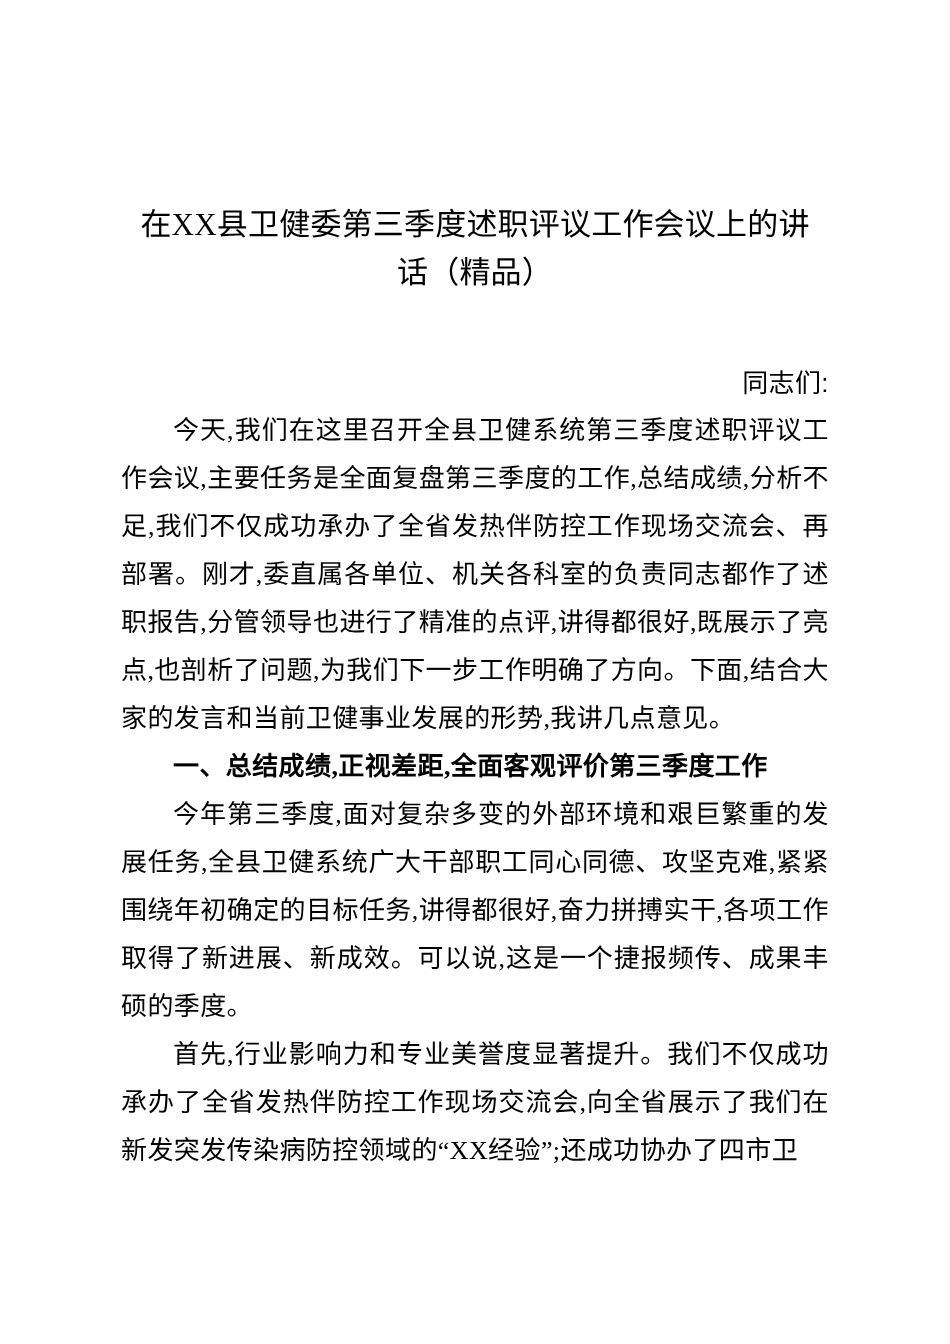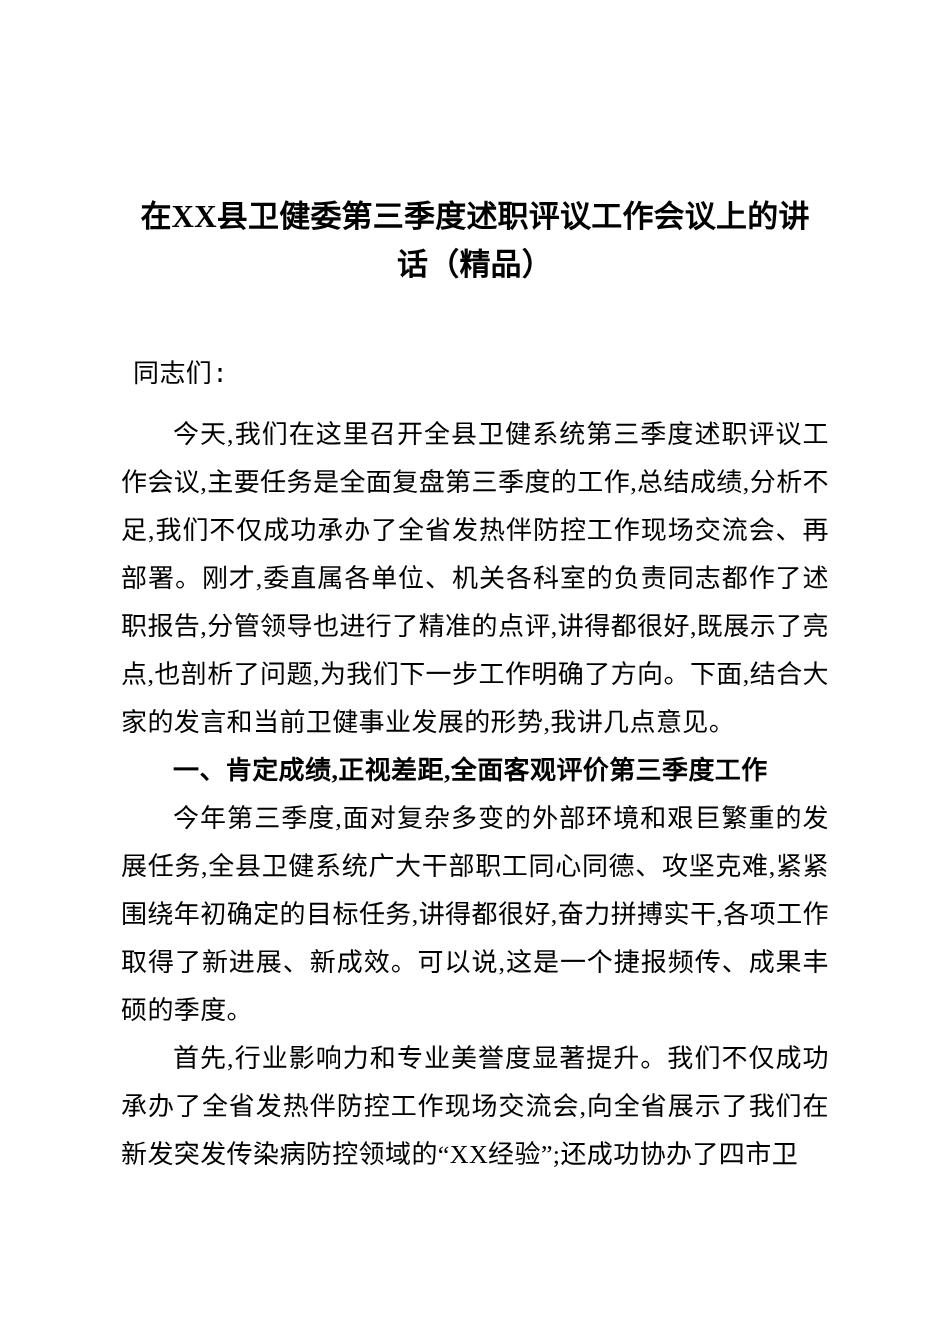--- a/index.html
+++ b/index.html
@@ -22,40 +22,40 @@
   .content {
     position: absolute;
     left: 121px;
     top: 193px;
     width: 708px;
   }
 
   
   .doc-title {
     font-family: "Liberation Serif", "DejaVu Serif", serif;
-    font-weight: bold;
+    font-weight: normal;
     font-size: 31px;
     line-height: 48px;
     text-align: center;
     color: #000000;
     letter-spacing: 0.2px;
-    margin: 0;
+    margin: 8px;
     padding: 0 6px;
     word-break: break-all;
   }
 
   
   .salutation {
-    font-family: Liberation Mono, monospace;
+    font-family: Liberation Sans, sans-serif;
     font-size: 26px;
     line-height: 48px;
     color: #000000;
-    margin: 12px;
+    margin: 0;
     margin-top: 62px;
-    text-align: left;
+    text-align: right;
     letter-spacing: 0.4px;
   }
 
   
   .body-para {
     font-family: "Liberation Serif", "DejaVu Serif", serif;
     font-size: 26px;
     line-height: 48px;
     color: #000000;
     margin: 0;
@@ -91,21 +91,21 @@
 <div class="page">
 
   <div class="content">
 
     <h1 class="doc-title">在XX县卫健委第三季度述职评议工作会议上的讲话（精品）</h1>
 
     <p class="salutation">同志们:</p>
 
     <p class="body-para">今天,我们在这里召开全县卫健系统第三季度述职评议工作会议,主要任务是全面复盘第三季度的工作,总结成绩,分析不足,我们不仅成功承办了全省发热伴防控工作现场交流会、再部署。刚才,委直属各单位、机关各科室的负责同志都作了述职报告,分管领导也进行了精准的点评,讲得都很好,既展示了亮点,也剖析了问题,为我们下一步工作明确了方向。下面,结合大家的发言和当前卫健事业发展的形势,我讲几点意见。</p>
 
-    <p class="section-heading">一、肯定成绩,正视差距,全面客观评价第三季度工作</p>
+    <p class="section-heading">一、总结成绩,正视差距,全面客观评价第三季度工作</p>
 
     <p class="body-para">今年第三季度,面对复杂多变的外部环境和艰巨繁重的发展任务,全县卫健系统广大干部职工同心同德、攻坚克难,紧紧围绕年初确定的目标任务,讲得都很好,奋力拼搏实干,各项工作取得了新进展、新成效。可以说,这是一个捷报频传、成果丰硕的季度。</p>
 
     <p class="body-para clipped">首先,行业影响力和专业美誉度显著提升。我们不仅成功承办了全省发热伴防控工作现场交流会,向全省展示了我们在新发突发传染病防控领域的“XX经验”;还成功协办了四市卫</p>
 
   </div>
 
 </div>
 
 </body></html>

